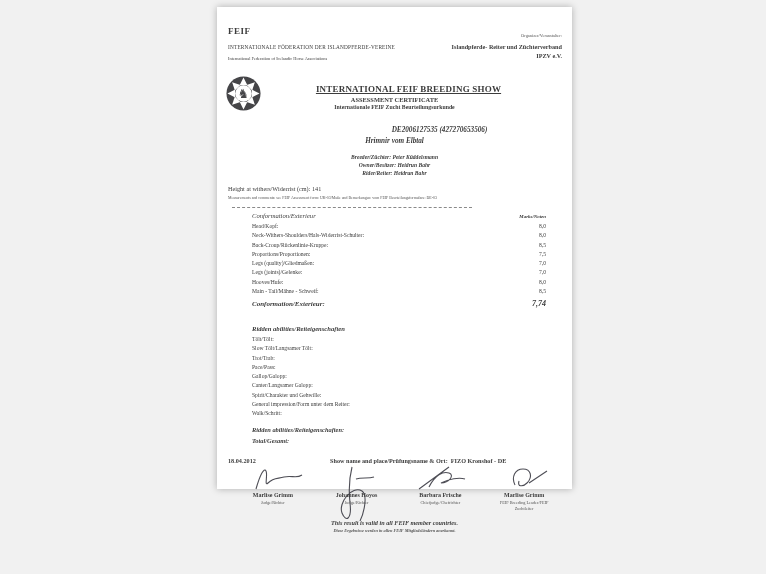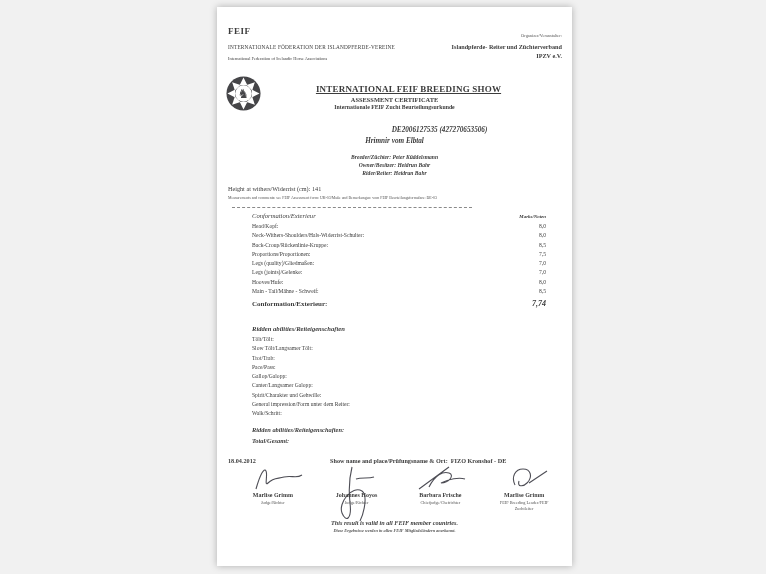--- a/index.html
+++ b/index.html
@@ -1,19 +1,19 @@
 <!DOCTYPE html>
 <html><head>
 <meta charset="utf-8">
 <style>
   html,body{margin:0;padding:0;background:#e9e9e9;}
   *{box-sizing:border-box;}
   .stage{position:relative;width:766px;height:574px;background:#f1f1f1;overflow:hidden;
          font-family:"Liberation Serif","DejaVu Serif",serif;color:#3c3c3c;}
-  .paper{position:absolute;left:217px;top:7px;width:355px;height:559px;background:#ffffff;
+  .paper{position:absolute;left:217px;top:7px;width:355px;height:482px;background:#ffffff;
          box-shadow:0 0 7px rgba(0,0,0,.28);}
   .abs{position:absolute;}
   
   .org-abbr{font-size:9px;font-weight:bold;letter-spacing:.5px;}
   .org-de{font-size:5.3px;letter-spacing:.2px;margin-top:8px;}
   .org-en{font-size:4.4px;margin-top:6px;}
   .org-right{text-align:right;line-height:1.5;}
   .organizer-label{font-size:4.4px;color:#555;}
   .organizer-name{font-size:6.2px;font-weight:bold;margin-top:2px;}
   .organizer-abbr{font-size:6.2px;font-weight:bold;}
@@ -29,21 +29,21 @@
   .note-line{font-size:3.9px;color:#555;}
   .dashes{border-top:1px dashed #8a8a8a;height:0;}
   
   .tbl{left:35px;right:26px;}
   .tbl-head{display:flex;justify-content:space-between;align-items:flex-end;}
   .tbl-head .h-left{font-size:6.6px;font-style:italic;}
   .tbl-head .h-right{font-size:4.9px;font-weight:bold;font-style:italic;}
   .r{display:flex;justify-content:space-between;font-size:5.6px;line-height:9.3px;}
   .r .mark{font-size:5.6px;}
   .total-r{display:flex;justify-content:space-between;align-items:baseline;margin-top:3px;}
-  .total-r .tl{font-size:7px;font-weight:bold;}
+  .total-r .tl{font-size:7px;font-weight:bold;font-style:italic;}
   .total-r .tv{font-size:8px;font-weight:bold;font-style:italic;}
   .sec-head{font-size:6.6px;font-weight:bold;font-style:italic;}
   .bold-it-line{font-size:6.4px;font-weight:bold;font-style:italic;line-height:11px;}
   
   .date{font-size:6.2px;font-weight:bold;}
   .show-line{font-size:6.2px;font-weight:bold;}
   .sigs{left:14px;right:6px;display:flex;}
   .sig-col{flex:1 1 0;text-align:center;position:relative;}
   .sig-col svg{overflow:visible;display:block;margin:0 auto;}
   .sig-name{font-size:6px;font-weight:bold;margin-top:1px;}

